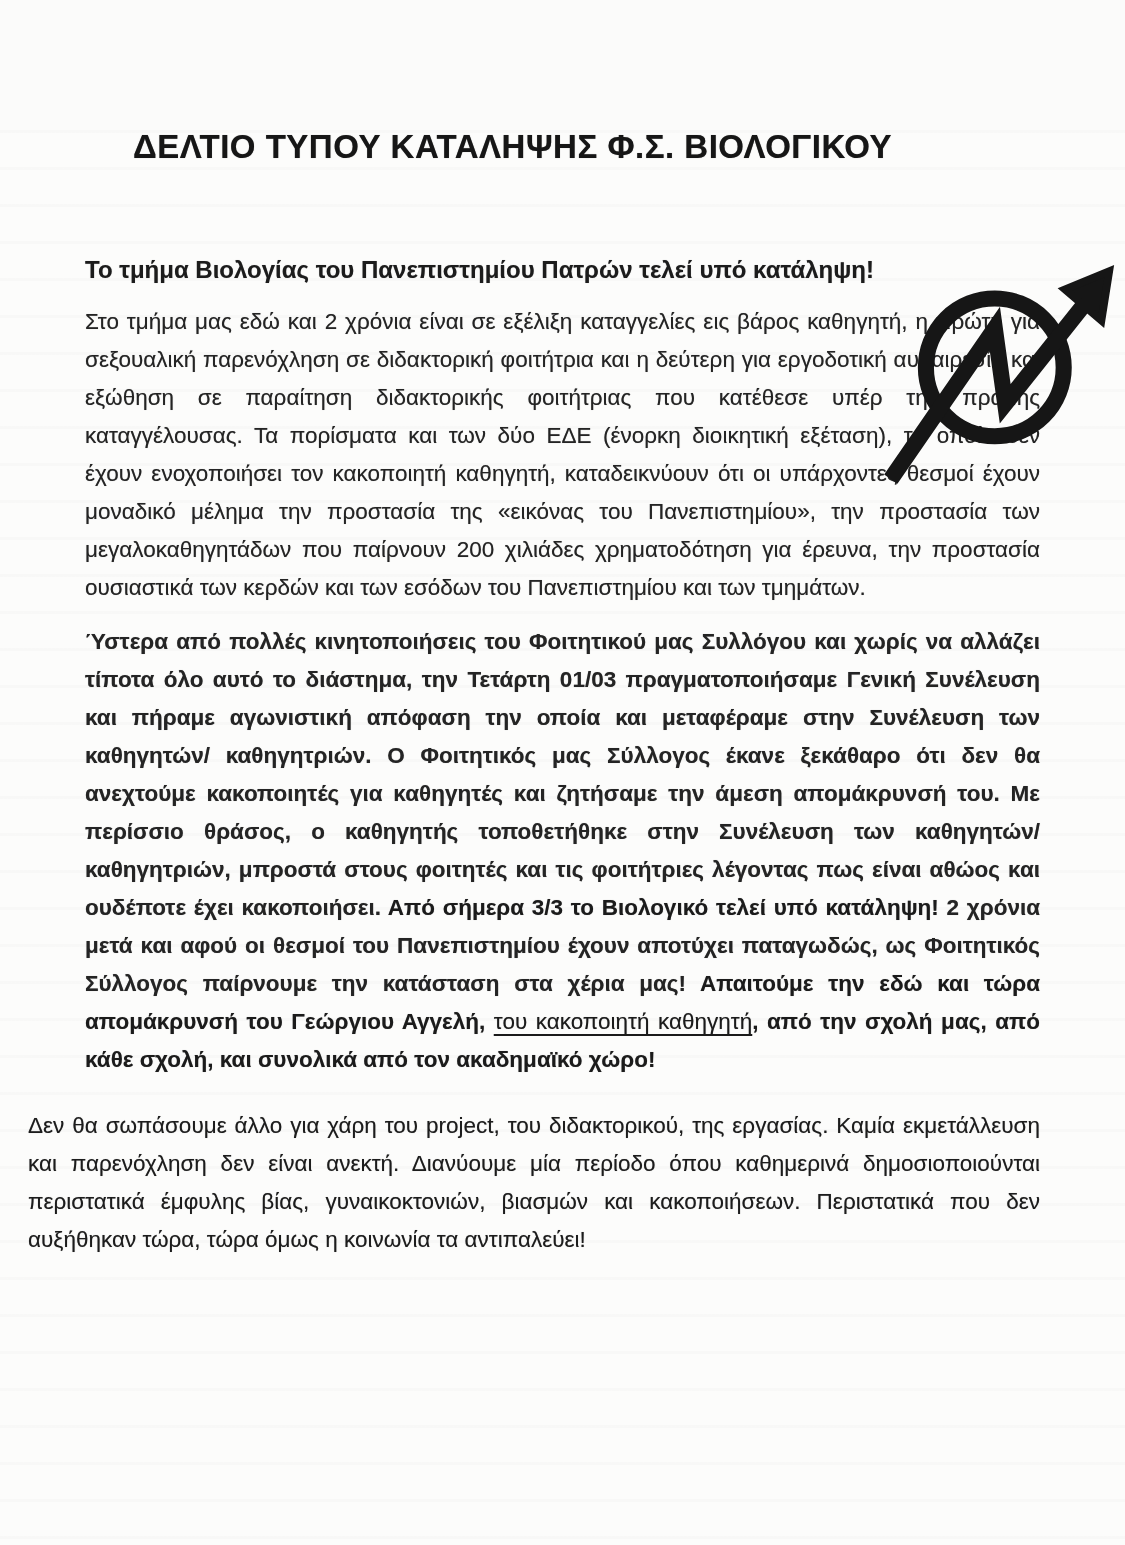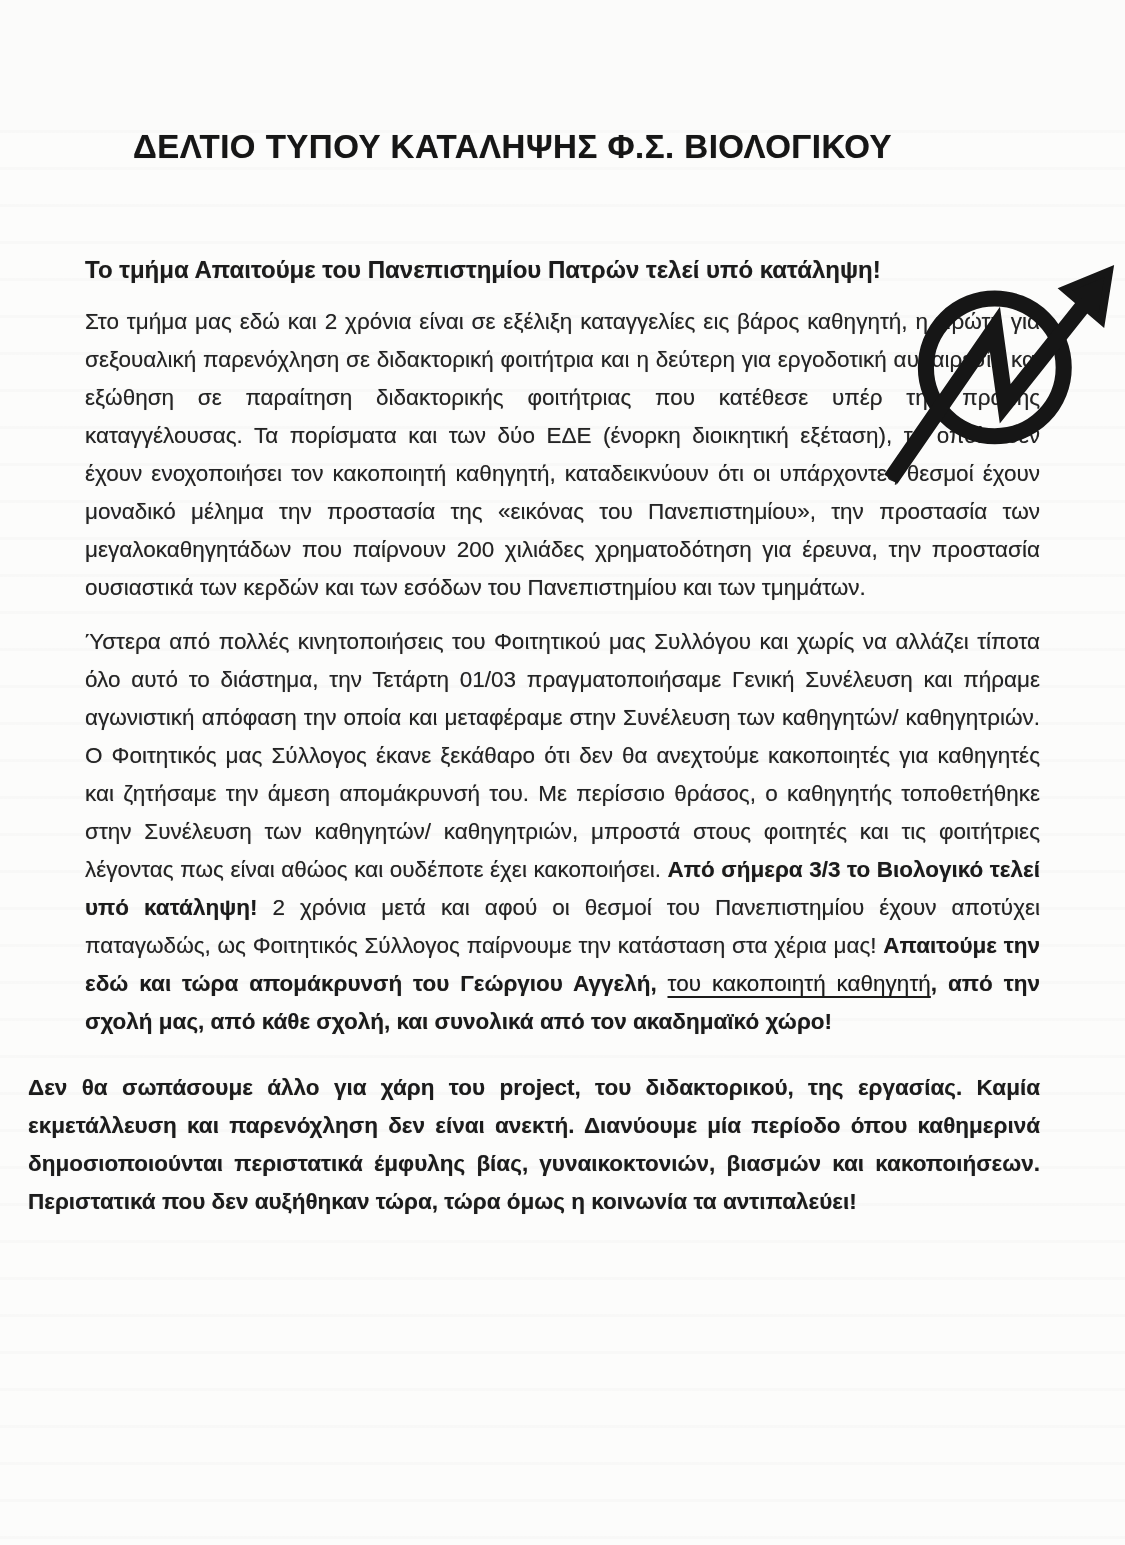--- a/index.html
+++ b/index.html
@@ -51,22 +51,22 @@
     text-shadow: 0 0 0.7px rgba(25,25,25,0.45);
   }
   .intro {
     margin: 86px 235px 0 85px;
     font-size: 24px;
     font-weight: 700;
     color: #1c1c1c;
   }
   .para-1 { margin-top: 14px; }
   .para-2 { margin-top: 16px; }
-  .para-3 { margin-top: 28px; font-weight: 700; color: #1c1c1c; margin-left: 28px; }
-  .seg-regular { font-weight: 400; margin-top: 20px; }
+  .para-3 { margin-top: 28px; font-weight: 400; color: #1c1c1c; margin-left: 28px; }
+  .seg-regular { font-weight: 700; margin-top: 20px; }
   .seg-bold { font-weight: 700; color: #1b1b1b; }
   .seg-bold-underline {
     font-weight: 400;
     color: #1b1b1b;
     text-decoration: underline;
     text-underline-offset: 5px;
     text-decoration-thickness: 2px;
   }
 </style>
 </head>
@@ -77,21 +77,21 @@
   <h1 class="doc-title">ΔΕΛΤΙΟ ΤΥΠΟΥ ΚΑΤΑΛΗΨΗΣ Φ.Σ. ΒΙΟΛΟΓΙΚΟΥ</h1>
 
   <div class="logo-wrap">
     <svg viewBox="0 0 92 100" xmlns="http://www.w3.org/2000/svg" aria-hidden="true">
       <circle cx="44" cy="49" r="26.5" fill="none" stroke="#161616" stroke-width="6.2"></circle>
       <polyline points="4,92 44,34 48,63 79,24" fill="none" stroke="#161616" stroke-width="6.2" stroke-linejoin="miter" stroke-linecap="butt"></polyline>
       <polygon points="88,12 85,31 71,19" fill="#161616" stroke="#161616" stroke-width="3" stroke-linejoin="miter"></polygon>
     </svg>
   </div>
 
-  <p class="intro">Το τμήμα Απαιτούμε του Πανεπιστημίου Πατρών τελεί υπό κατάληψη!</p>
+  <p class="intro">Το τμήμα Βιολογίας του Πανεπιστημίου Πατρών τελεί υπό κατάληψη!</p>
 
   <p class="para-1">Στο τμήμα μας εδώ και 2 χρόνια είναι σε εξέλιξη καταγγελίες εις βάρος καθηγητή, η πρώτη για σεξουαλική παρενόχληση σε διδακτορική φοιτήτρια και η δεύτερη για εργοδοτική αυθαιρεσία και εξώθηση σε παραίτηση διδακτορικής φοιτήτριας που κατέθεσε υπέρ της πρώτης καταγγέλουσας. Τα πορίσματα και των δύο ΕΔΕ (ένορκη διοικητική εξέταση), τα οποία δεν έχουν ενοχοποιήσει τον κακοποιητή καθηγητή, καταδεικνύουν ότι οι υπάρχοντες θεσμοί έχουν μοναδικό μέλημα την προστασία της «εικόνας του Πανεπιστημίου», την προστασία των μεγαλοκαθηγητάδων που παίρνουν 200 χιλιάδες χρηματοδότηση για έρευνα, την προστασία ουσιαστικά των κερδών και των εσόδων του Πανεπιστημίου και των τμημάτων.</p>
 
   <p class="para-2"><span class="seg-regular">Ύστερα από πολλές κινητοποιήσεις του Φοιτητικού μας Συλλόγου και χωρίς να αλλάζει τίποτα όλο αυτό το διάστημα, την Τετάρτη 01/03 πραγματοποιήσαμε Γενική Συνέλευση και πήραμε αγωνιστική απόφαση την οποία και μεταφέραμε στην Συνέλευση των καθηγητών/ καθηγητριών. Ο Φοιτητικός μας Σύλλογος έκανε ξεκάθαρο ότι δεν θα ανεχτούμε κακοποιητές για καθηγητές και ζητήσαμε την άμεση απομάκρυνσή του. Με περίσσιο θράσος, ο καθηγητής τοποθετήθηκε στην Συνέλευση των καθηγητών/ καθηγητριών, μπροστά στους φοιτητές και τις φοιτήτριες λέγοντας πως είναι αθώος και ουδέποτε έχει κακοποιήσει. </span><span class="seg-bold">Από σήμερα 3/3 το Βιολογικό τελεί υπό κατάληψη!</span><span class="seg-regular"> 2 χρόνια μετά και αφού οι θεσμοί του Πανεπιστημίου έχουν αποτύχει παταγωδώς, ως Φοιτητικός Σύλλογος παίρνουμε την κατάσταση στα χέρια μας! </span><span class="seg-bold">Απαιτούμε την εδώ και τώρα απομάκρυνσή του Γεώργιου Αγγελή, </span><span class="seg-bold-underline">του κακοποιητή καθηγητή</span><span class="seg-bold">, από την σχολή μας, από κάθε σχολή, και συνολικά από τον ακαδημαϊκό χώρο!</span></p>
 
   <p class="para-3">Δεν θα σωπάσουμε άλλο για χάρη του project, του διδακτορικού, της εργασίας. Καμία εκμετάλλευση και παρενόχληση δεν είναι ανεκτή. Διανύουμε μία περίοδο όπου καθημερινά δημοσιοποιούνται περιστατικά έμφυλης βίας, γυναικοκτονιών, βιασμών και κακοποιήσεων. Περιστατικά που δεν αυξήθηκαν τώρα, τώρα όμως η κοινωνία τα αντιπαλεύει!</p>
 
 </div>
 
 </body></html>

